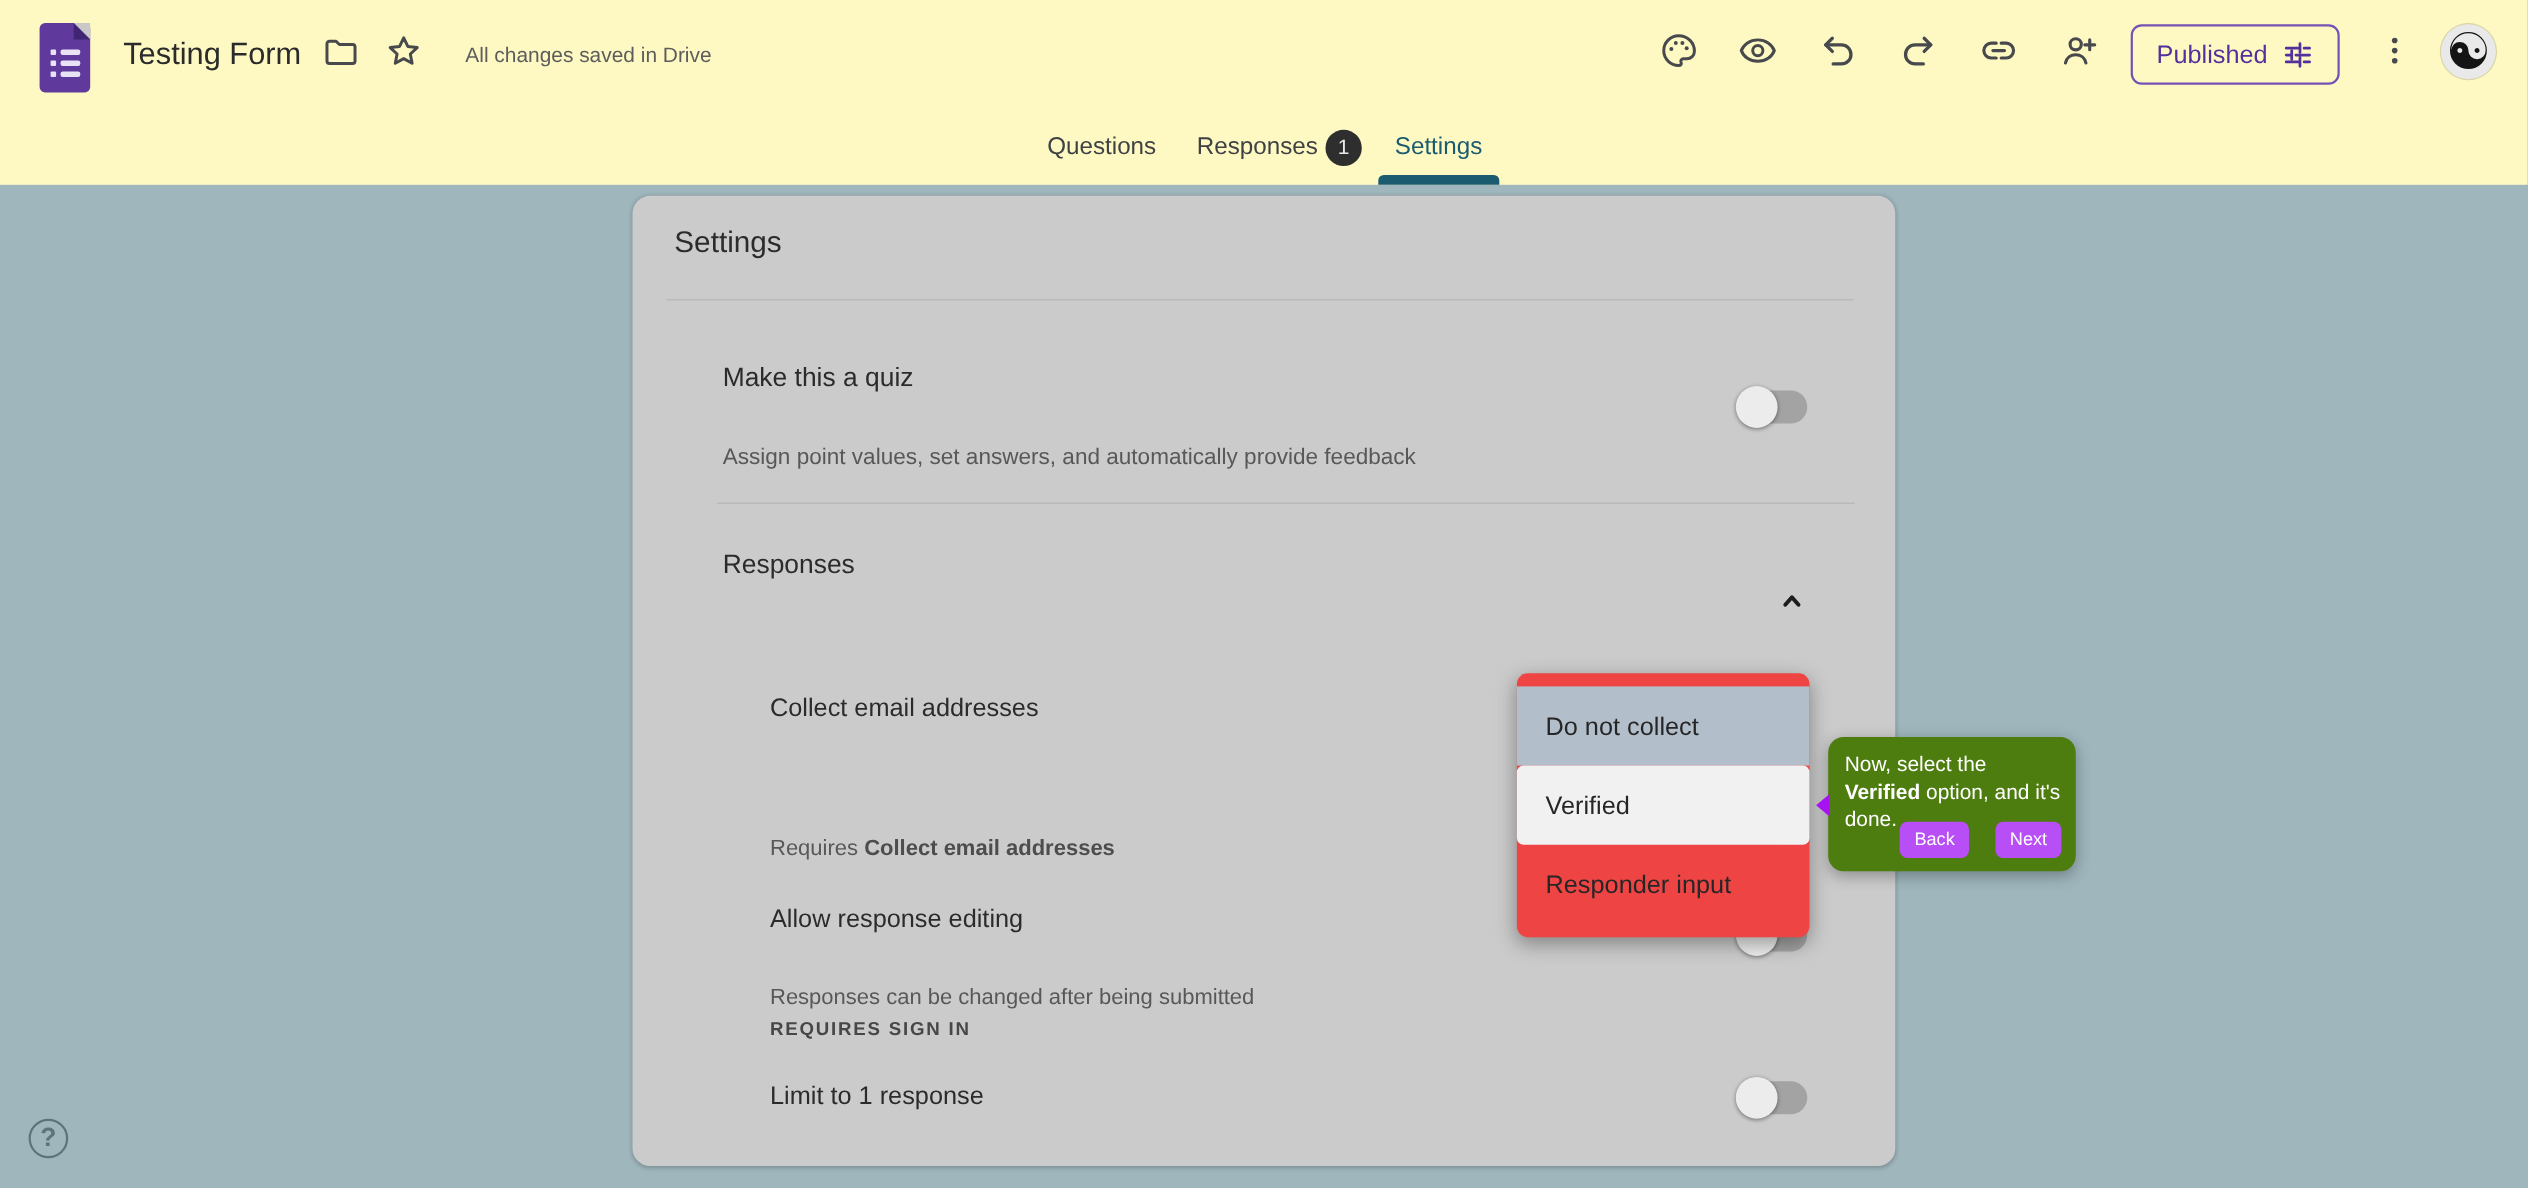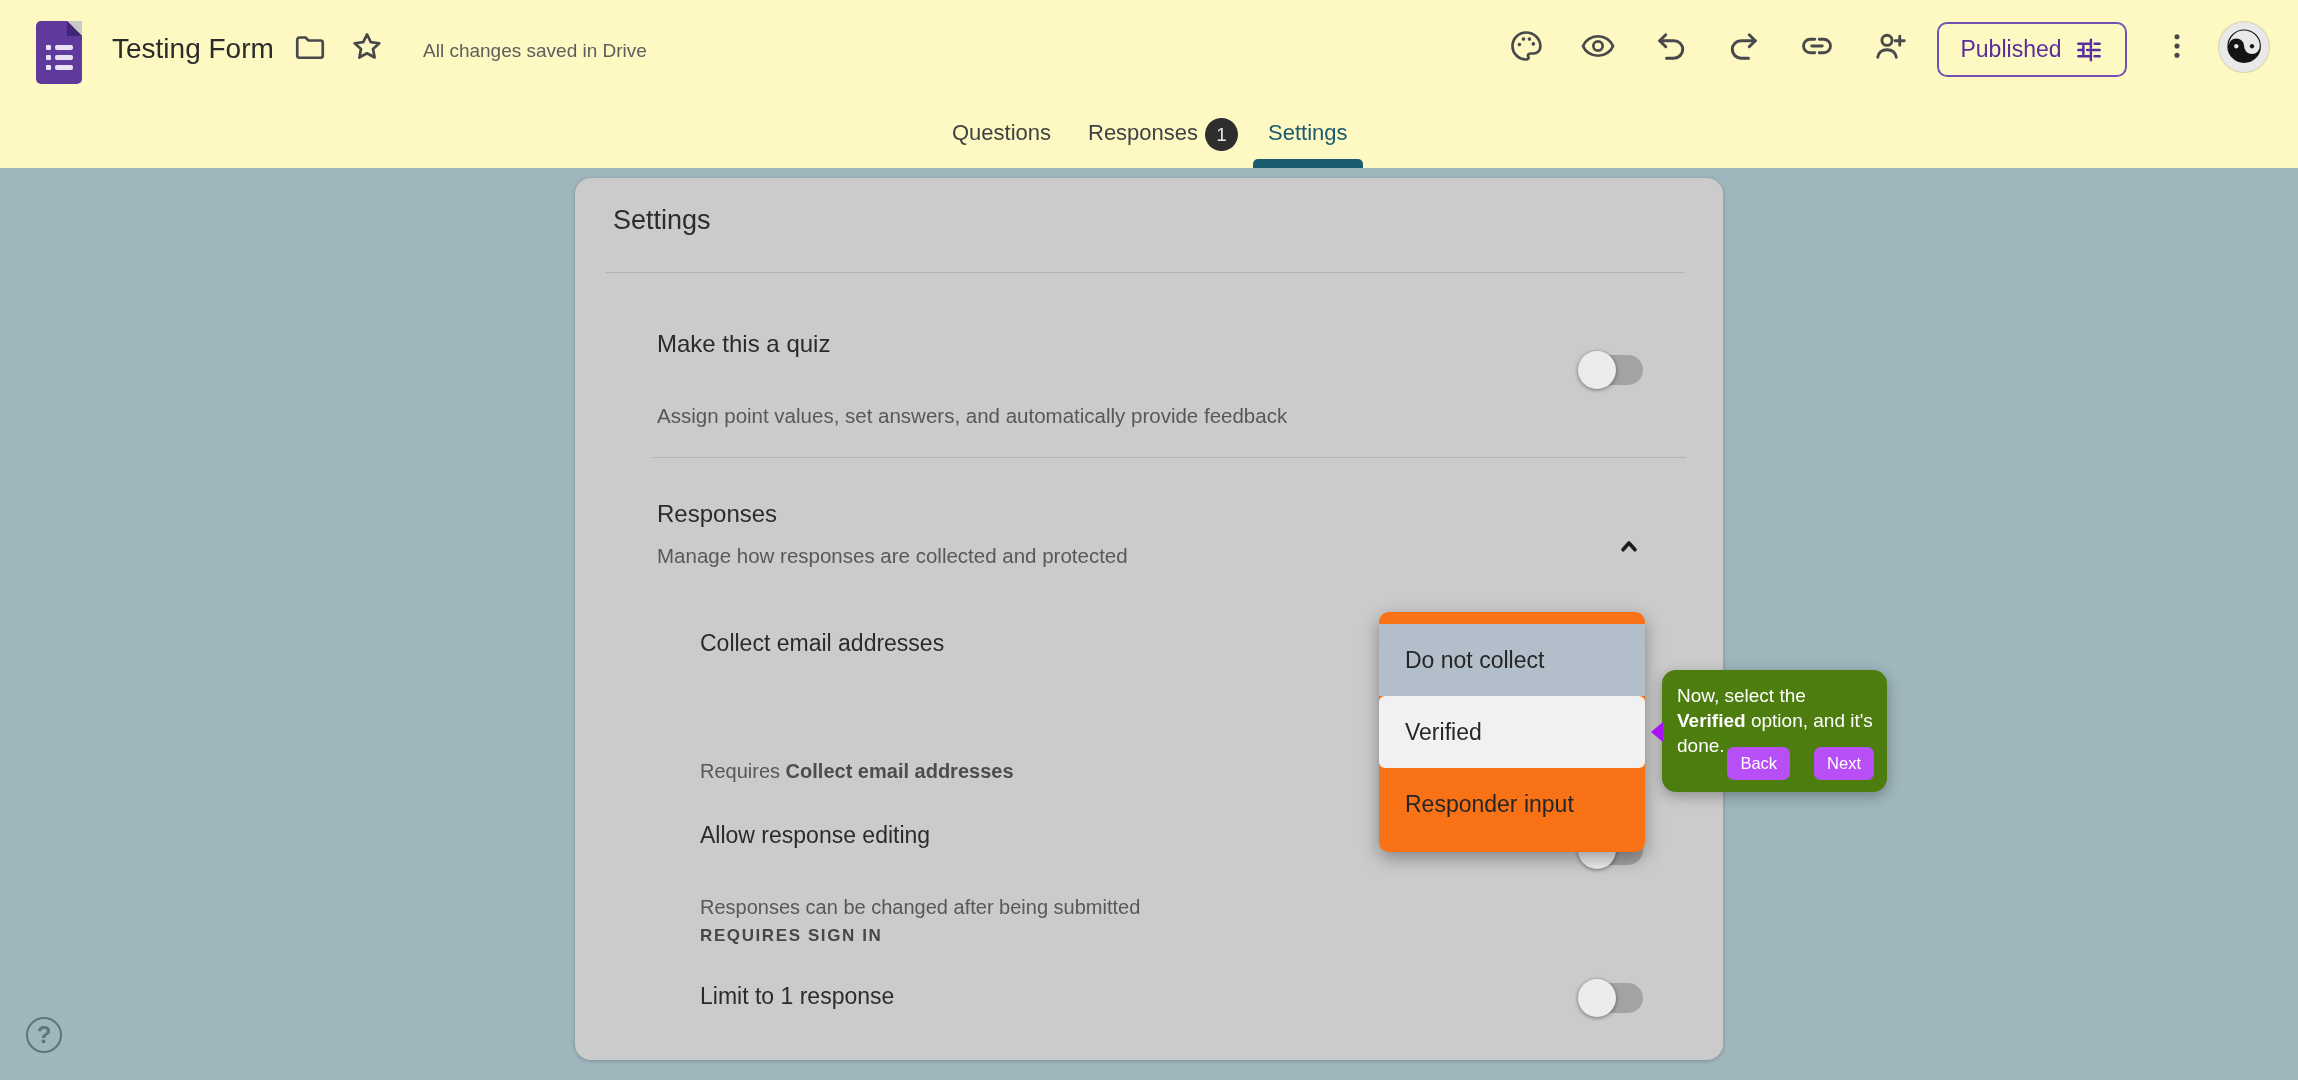--- a/index.html
+++ b/index.html
@@ -50,21 +50,21 @@
   .chevron { position:absolute; left:1036px; top:350px; width:36px; height:36px; color:#1d1d1d; cursor:pointer; }
   .chevron svg { width:100%; height:100%; }
 
   
   .toggle { position:absolute; width:62px; height:30px; cursor:pointer; }
   .toggle .track { position:absolute; left:0; top:0; width:62px; height:30px; border-radius:15px; background:#a3a3a3; }
   .toggle .knob  { position:absolute; left:-3px; top:-4px; width:38px; height:38px; border-radius:50%; background:#ececec;
                    box-shadow:0 1px 4px rgba(0,0,0,.45); }
 
   
-  .menu { position:absolute; left:1379px; top:612px; width:266px; height:240px; background:#f97316; border-radius:10px;
+  .menu { position:absolute; left:1379px; top:612px; width:266px; height:240px; background:#ef4444; border-radius:10px;
           padding:12px 0; box-shadow:0 6px 18px rgba(0,0,0,.35); }
   .menu-item { height:72px; line-height:72px; padding-left:26px; font-size:23px; color:#262626; cursor:pointer; }
   .menu-item.selected { background:#b2bec9; }
   .menu-item.spotlight { background:#f1f1f1; border-radius:6px; }
 
   
   .tour { position:absolute; left:1662px; top:670px; width:225px; height:122px; background:#4d7c0f; border-radius:14px;
           box-shadow:0 4px 14px rgba(0,0,0,.3); color:#ffffff; }
   .tour .arrow { position:absolute; left:-11px; top:52px; width:0; height:0;
                  border-top:10px solid transparent; border-bottom:10px solid transparent; border-right:12px solid #a712f2; }
@@ -198,21 +198,20 @@
   <div class="row-title" style="left:82px; top:152px;">Make this a quiz</div>
   <div class="row-sub" style="left:82px; top:200px;margin-top:26px;">Assign point values, set answers, and automatically provide feedback</div>
   <div class="toggle" style="left:1006px; top:177px;">
     <div class="track"></div>
     <div class="knob"></div>
   </div>
 
   <div class="divider" style="left:77px; top:279px; width:1034px;"></div>
 
   <div class="row-title" style="left:82px; top:322px;">Responses</div>
-  <div class="row-sub" style="left:82px; top:366px;">Manage how responses are collected and protected</div>
   <div class="chevron">
     <svg viewBox="0 0 24 24" fill="none" stroke="currentColor" stroke-width="2.4" stroke-linecap="round" stroke-linejoin="round">
       <path d="M8 14.5l4-4.5 4 4.5"></path>
     </svg>
   </div>
 
   <div class="row-title" style="left:125px; top:452px; font-size:23px;">Collect email addresses</div>
 
   <div class="row-sub" style="left:125px; top:582px; font-size:20px;">
     <span>Requires </span><b>Collect email addresses</b>

